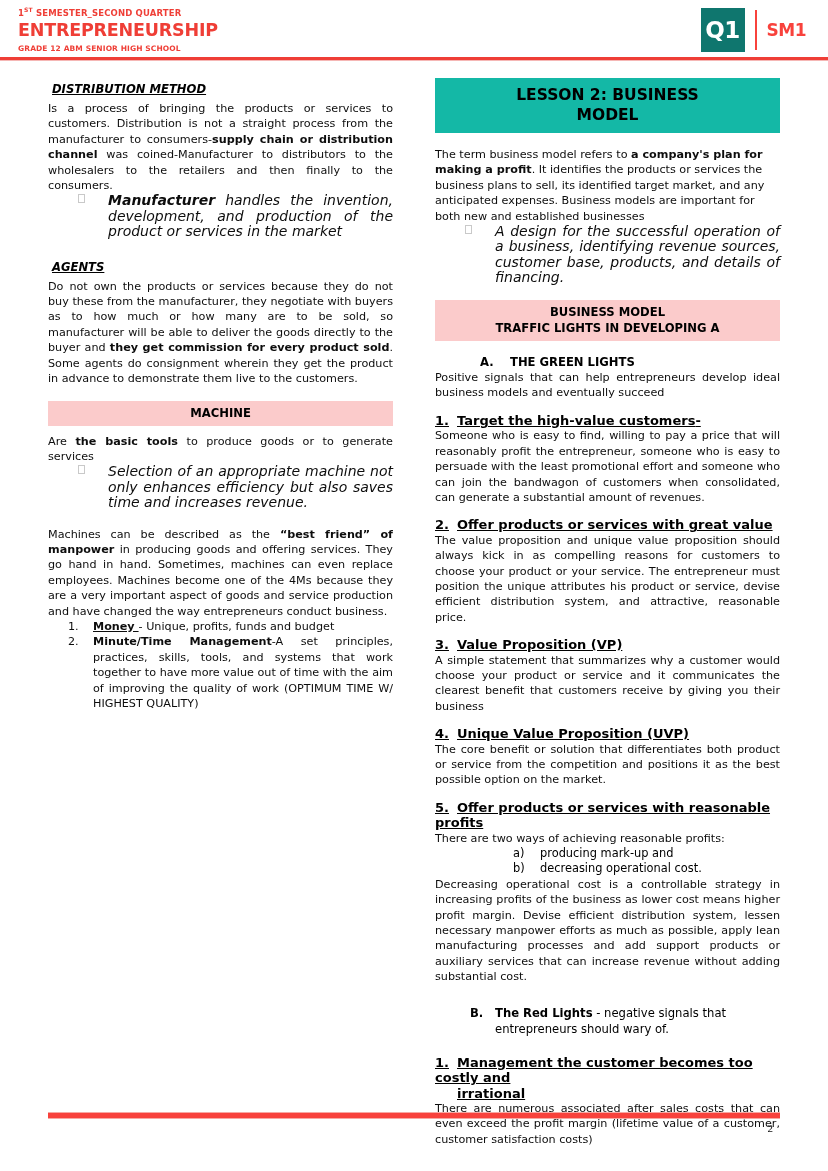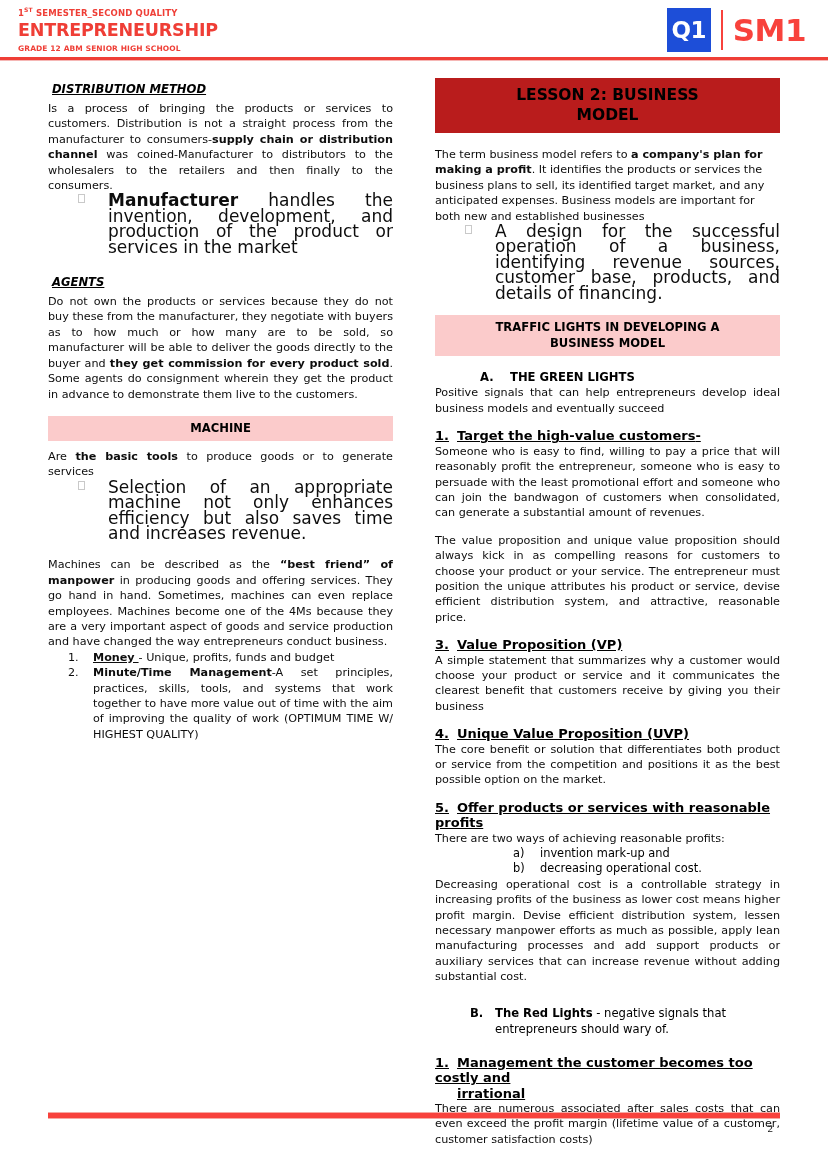--- a/index.html
+++ b/index.html
@@ -64,38 +64,38 @@
     position: absolute;
     right: 22px;
     top: 8px;
     display: flex;
     align-items: center;
     height: 44px;
   }
   .badge-q1 {
     width: 44px;
     height: 44px;
-    background: #1d4ed8;
+    background: #0f766e;
     color: #ffffff;
     font-size: 23px;
     font-weight: 700;
     display: flex;
     align-items: center;
     justify-content: center;
     letter-spacing: -0.5px;
   }
   .badge-divider {
     width: 2px;
     height: 40px;
     background: #f8423c;
     margin: 0 10px;
   }
   .badge-sm1 {
     color: #f8423c;
-    font-size: 31px;
+    font-size: 17px;
     font-weight: 700;
     letter-spacing: -0.5px;
     text-align: right;
   }
   .hdr-rule {
     position: absolute;
     left: 0;
     top: 57px;
     width: 828px;
     height: 3px;
@@ -144,21 +144,21 @@
     font-weight: 700;
     text-decoration: underline;
     color: #000;
     line-height: 15px;
     margin: 4px;
     font-style: italic;
   }
 
   
   .banner-strong {
-    background: #b91c1c;
+    background: #14b8a6;
     color: #000;
     font-weight: 700;
     font-size: 15.5px;
     line-height: 20px;
     text-align: center;
     padding: 7px 6px 8px 6px;
     box-sizing: border-box;
   }
   .banner-light {
     background: #fbcbcb;
@@ -169,24 +169,25 @@
     text-align: center;
     padding: 4px 6px 5px 6px;
     box-sizing: border-box;
   }
 
   
   .blist { margin: 0; padding: 0; list-style: none; }
   .bitem {
     position: relative;
     padding-left: 60px;
-    font-size: 17px;
+    font-size: 14px;
     line-height: 15.4px;
     color: #0d0d0d;
     text-align: justify;
+    font-style: italic;
   }
   .bitem > .tofu {
     position: absolute;
     left: 30px;
     top: 1px;
     width: 7px;
     height: 9px;
     border: 1px solid #c9c9c9;
     box-sizing: border-box;
   }
@@ -286,21 +287,21 @@
     font-weight: 700;
   }
 </style>
 </head>
 <body>
 
 <div class="page">
 
   <div class="header">
     <div class="hdr-left">
-      <div class="hdr-semester"><span>1</span><sup>ST</sup><span> SEMESTER_SECOND QUALITY</span></div>
+      <div class="hdr-semester"><span>1</span><sup>ST</sup><span> SEMESTER_SECOND QUARTER</span></div>
       <div class="hdr-title">ENTREPRENEURSHIP</div>
       <div class="hdr-grade">GRADE 12 ABM SENIOR HIGH SCHOOL</div>
     </div>
     <div class="hdr-right">
       <div class="badge-q1">Q1</div>
       <div class="badge-divider"></div>
       <div class="badge-sm1">SM1</div>
     </div>
     <div class="hdr-rule"></div>
     <div class="hdr-rule-soft"></div>
@@ -357,54 +358,55 @@
 
       <p class="p nojust"><span>The term business model refers to </span><span class="b">a company's plan for making a profit</span><span>. It identifies the products or services the business plans to sell, its identified target market, and any anticipated expenses. Business models are important for both new and established businesses</span></p>
 
       <ul class="blist">
         <li class="bitem nojust"><span class="tofu"></span><span>A design for the successful operation of a business, identifying revenue sources, customer base, products, and details of financing.</span></li>
       </ul>
 
       <div class="sp14"></div>
 
       <div class="banner-light">
+        <div>BUSINESS MODEL</div>
         <div>TRAFFIC LIGHTS IN DEVELOPING A</div>
-        <div>BUSINESS MODEL</div>
       </div>
 
       <div class="sp14"></div>
 
       <div class="greenlight"><span class="lbl">A.</span><span>THE GREEN LIGHTS</span></div>
 
       <p class="p">Positive signals that can help entrepreneurs develop ideal business models and eventually succeed</p>
 
       <div class="sp12"></div>
 
       <div class="rnum"><span class="idx">1.</span><span>Target the high-value customers</span><span>-</span></div>
       <p class="p">Someone who is easy to find, willing to pay a price that will reasonably profit the entrepreneur, someone who is easy to persuade with the least promotional effort and someone who can join the bandwagon of customers when consolidated, can generate a substantial amount of revenues.</p>
 
       <div class="sp12"></div>
 
+      <div class="rnum"><span class="idx">2.</span><span>Offer products or services with great value</span></div>
       <p class="p">The value proposition and unique value proposition should always kick in as compelling reasons for customers to choose your product or your service. The entrepreneur must position the unique attributes his product or service, devise efficient distribution system, and attractive, reasonable price.</p>
 
       <div class="sp12"></div>
 
       <div class="rnum"><span class="idx">3.</span><span>Value Proposition (VP)</span></div>
       <p class="p">A simple statement that summarizes why a customer would choose your product or service and it communicates the clearest benefit that customers receive by giving you their business</p>
 
       <div class="sp12"></div>
 
       <div class="rnum"><span class="idx">4.</span><span>Unique Value Proposition (UVP)</span></div>
       <p class="p">The core benefit or solution that differentiates both product or service from the competition and positions it as the best possible option on the market.</p>
 
       <div class="sp12"></div>
 
       <div class="rnum"><span class="idx">5.</span><span>Offer products or services with reasonable profits</span></div>
       <p class="p nojust">There  are two ways of achieving reasonable profits:</p>
-      <div class="abc-sub"><span class="lbl">a)</span><span>invention mark-up and</span></div>
+      <div class="abc-sub"><span class="lbl">a)</span><span>producing mark-up and</span></div>
       <div class="abc-sub"><span class="lbl">b)</span><span>decreasing operational cost.</span></div>
       <p class="p">Decreasing operational cost is a controllable strategy in increasing profits of the business as lower cost means higher profit margin. Devise efficient distribution system, lessen necessary manpower efforts as much as possible, apply lean manufacturing processes and add support products   or auxiliary services that can increase revenue without adding substantial cost.</p>
 
       <div class="sp20"></div>
 
       <div class="redlight"><span class="lbl">B.</span><span class="b">The Red Lights</span><span> - negative signals that entrepreneurs should wary of.</span></div>
 
       <div class="sp18"></div>
 
       <div class="rnum"><span class="idx">1.</span><span>Management the customer becomes too costly and</span><br><span style="display:inline-block;width:22px"></span><span>irrational</span></div>

